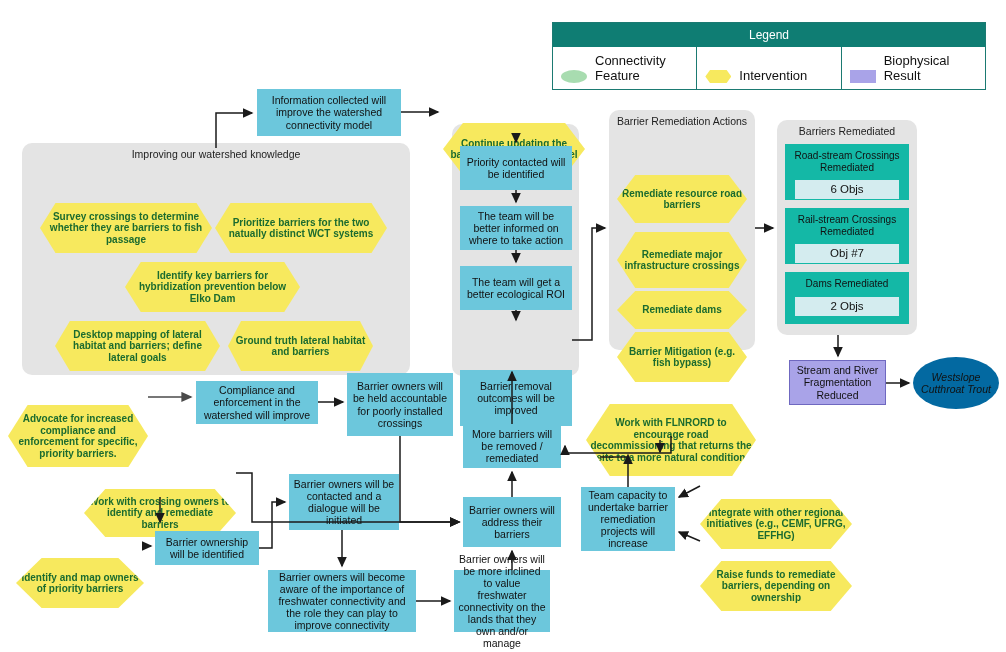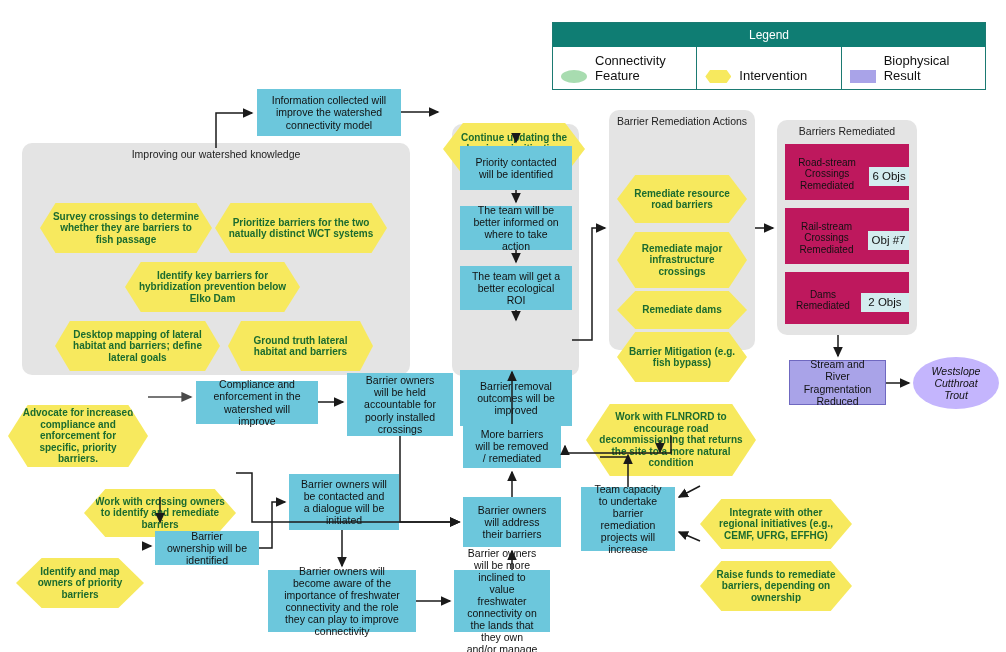--- a/index.html
+++ b/index.html
@@ -17,21 +17,21 @@
   }
   
   .node {
     position: absolute;
     display: flex;
     align-items: center;
     justify-content: center;
     text-align: center;
     line-height: 1.15;
   }
-  .node > span { display: block; padding: 2px 11px; }
+  .node > span { display: block; padding: 2px 4px; }
 
   .blue {
     background: #6cc7dc;
     color: #111111;
     font-size: 10.5px;
     font-weight: 400;
   }
   .hex {
     background: #f7e95e;
     color: #1b6b2f;
@@ -41,39 +41,39 @@
     border: 0;
     margin-top: 40px;
   }
   .hex-wide {
     clip-path: polygon(9% 0%, 91% 0%, 100% 50%, 91% 100%, 9% 100%, 0% 50%);
   }
   .hex-narrow {
     clip-path: polygon(20% 0%, 80% 0%, 100% 50%, 80% 100%, 20% 100%, 0% 50%);
   }
   .purple {
-    background: #be185d;
+    background: #14b8a6;
     color: #111111;
     font-size: 10px;
-    flex-direction: row;
+    flex-direction: column;
     justify-content: flex-start;
     padding-top: 4px;
   }
   .purple .pbody { font-size: 10px; line-height: 1.15; }
   .purple .pval {
     margin-top: 5px;
     background: #d4ecef;
     color: #111;
     font-size: 11.5px;
     width: calc(100% - 20px);
     padding: 3px 0;
     text-align: center;
   }
   .ellipse {
-    background: #c4b5fd;
+    background: #0369a1;
     color: #111;
     font-size: 10.5px;
     font-style: italic;
     border-radius: 50%;
   }
   .lilac {
     background: #a9a3e8;
     color: #111;
     font-size: 10.5px;
     border: 1px solid #6f68c0;

